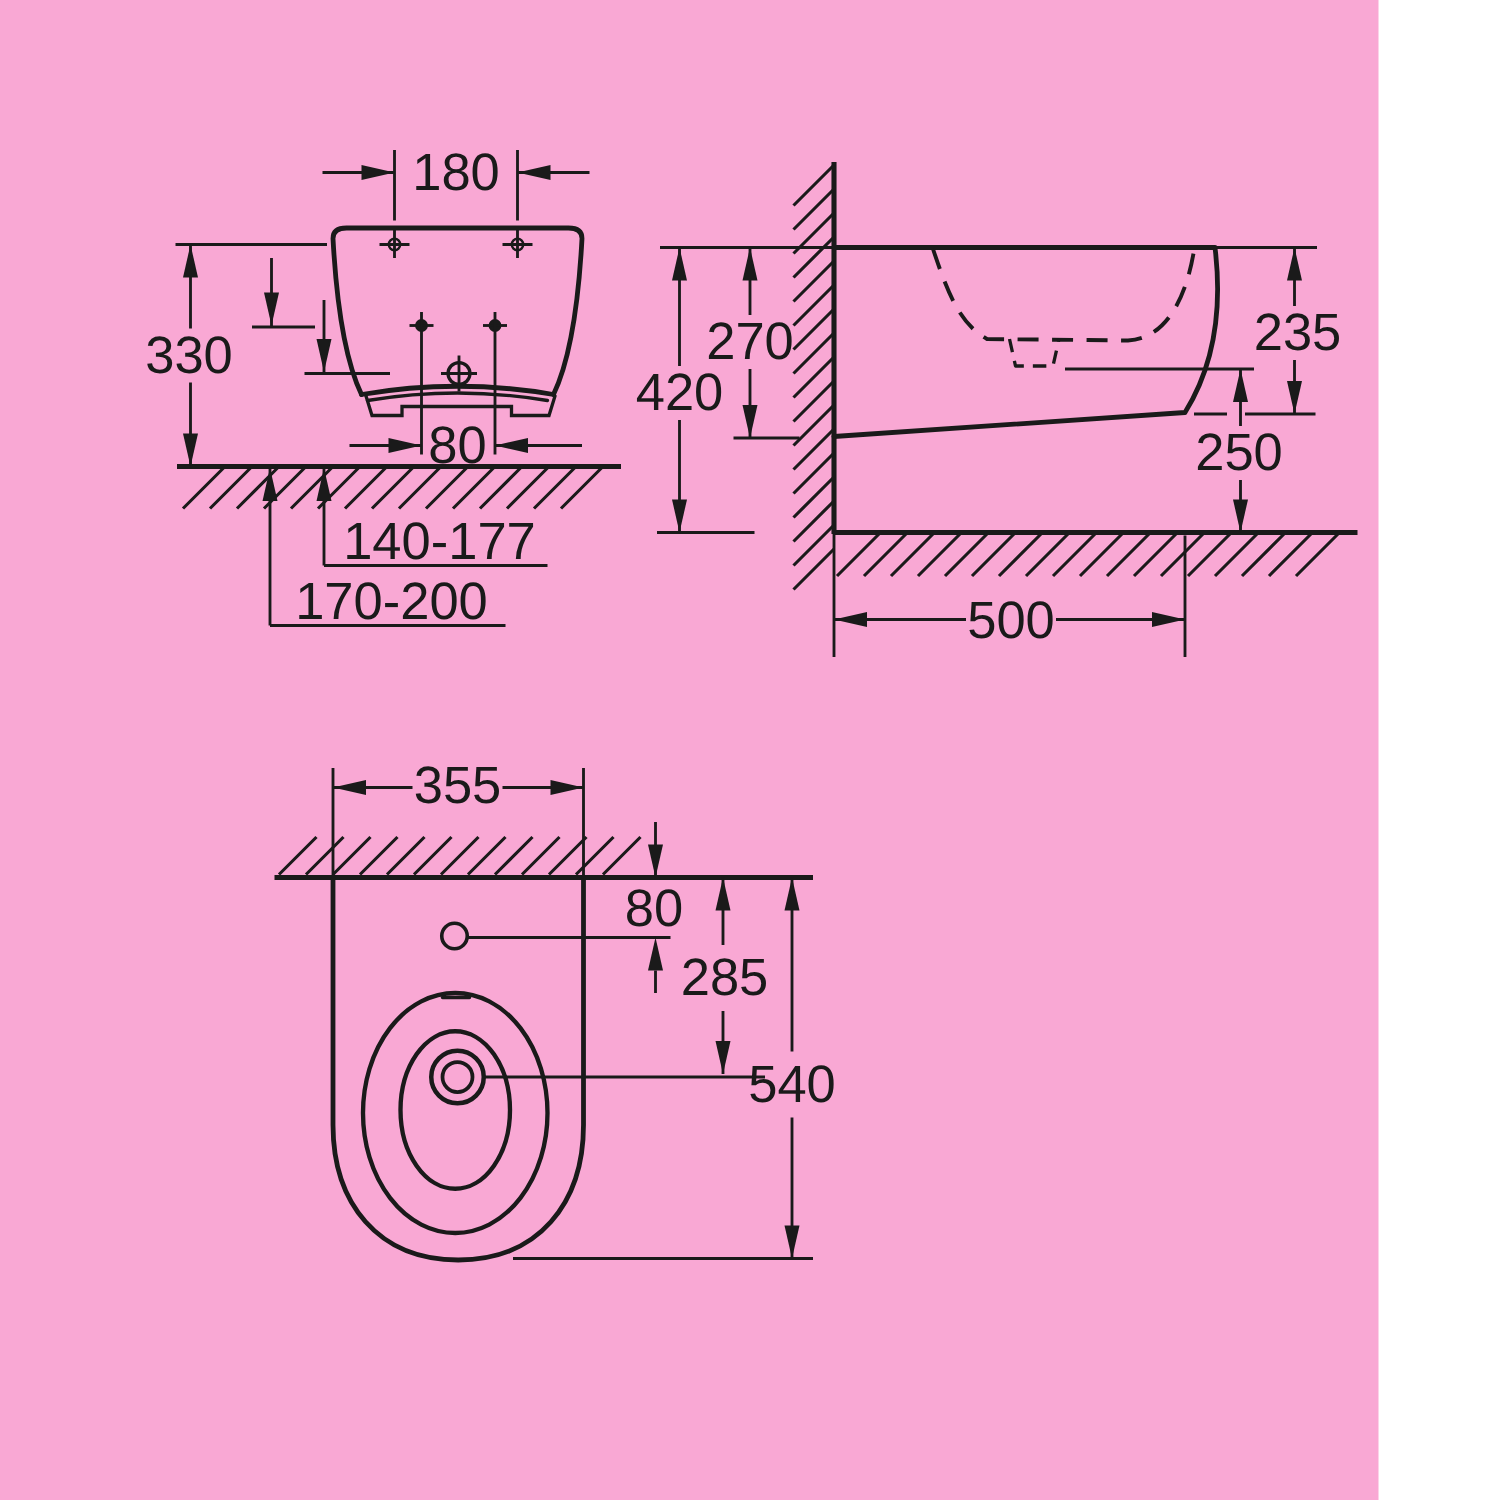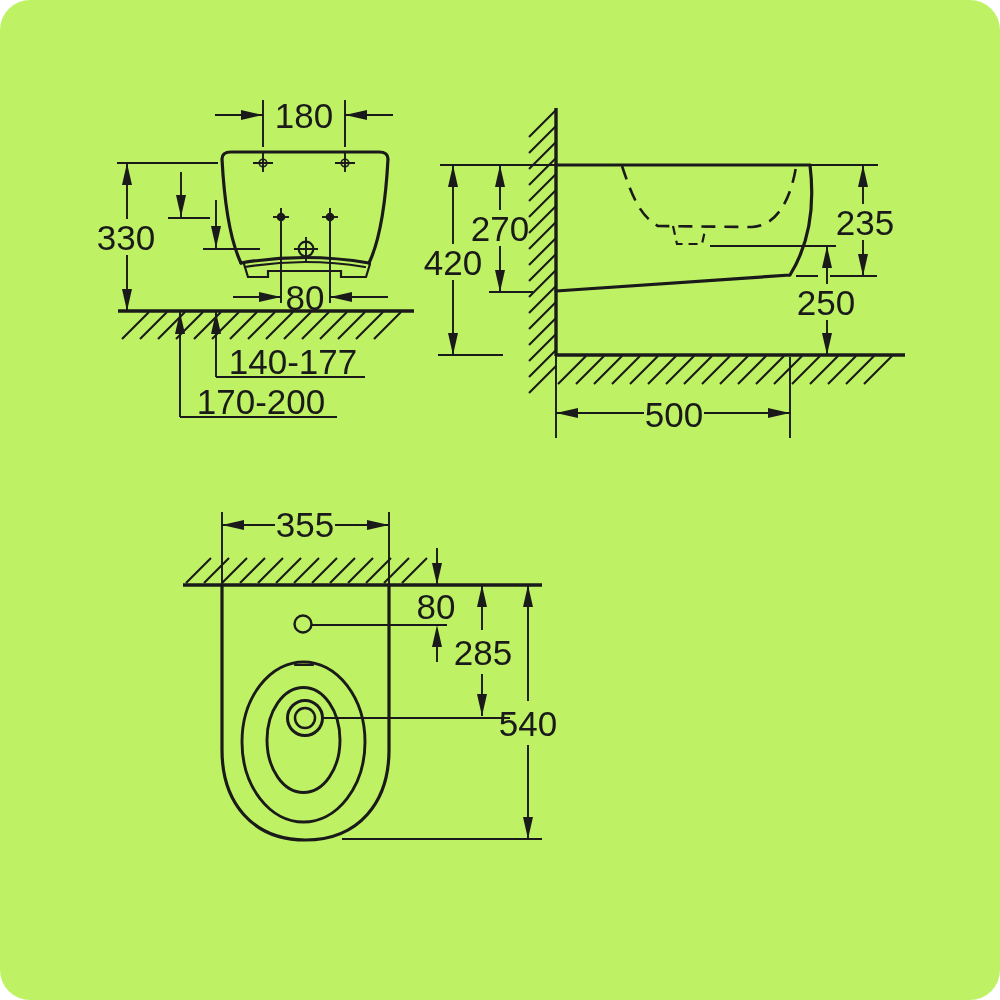--- a/index.html
+++ b/index.html
@@ -1,16 +1,16 @@
 <!DOCTYPE html>
 <html><head>
 <meta charset="utf-8">
 <style>
   html,body{margin:0;padding:0;background:#ffffff;}
-  .stage{width:1000px;height:1000px;background:#bef264;position:relative;overflow:hidden;border-radius:30px;}
+  .stage{width:919px;height:1000px;background:#f9a8d4;position:relative;overflow:hidden;}
   svg{display:block;}
   svg text{
     font-family:"Liberation Sans","DejaVu Sans",sans-serif;
     font-size:35px;
     fill:#1a1a1a;
   }
   .ol{stroke:#1a1a1a;stroke-width:3.2;fill:none;stroke-linecap:round;stroke-linejoin:round;}
   .ol2{stroke:#1a1a1a;stroke-width:2.2;fill:none;stroke-linecap:round;}
   .dim{stroke:#1a1a1a;stroke-width:1.9;fill:none;stroke-linecap:butt;}
   .thick{stroke:#1a1a1a;stroke-width:3.4;fill:none;stroke-linecap:butt;}

